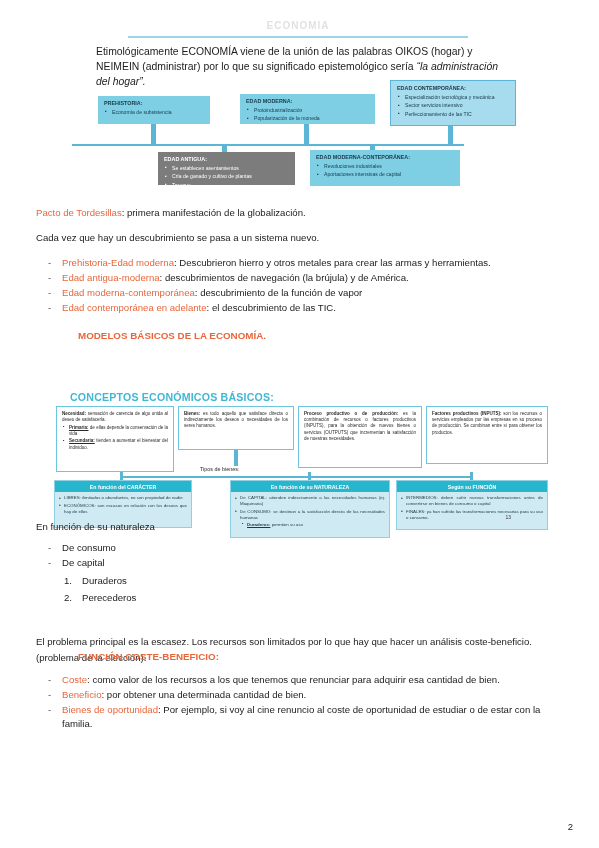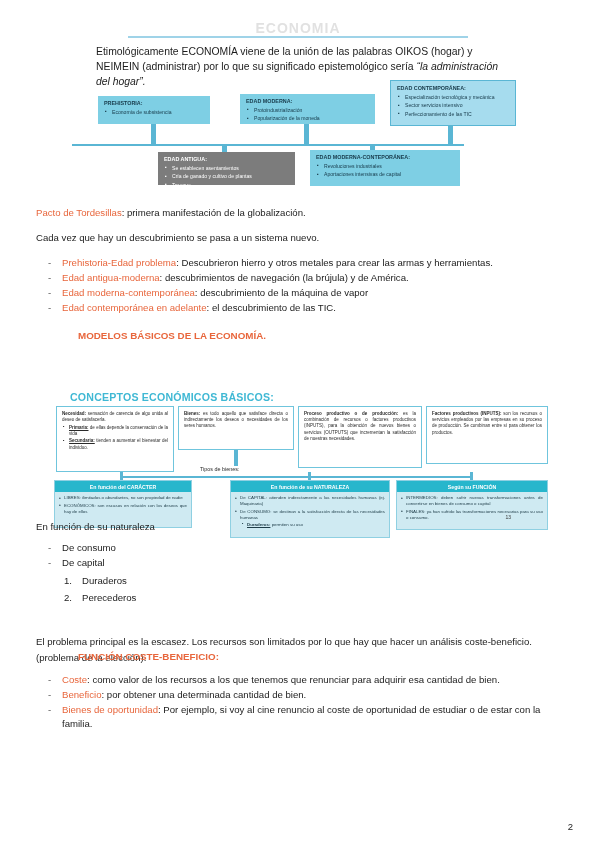--- a/index.html
+++ b/index.html
@@ -23,21 +23,21 @@
     box-sizing: border-box;
   }
 
   
   .top-header {
     position: absolute;
     left: 148px;
     top: 20px;
     width: 300px;
     text-align: center;
-    font-size: 14px;
+    font-size: 10px;
     font-weight: bold;
     color: #c9c9c9;
     letter-spacing: 1px;
     opacity: .55;
   }
   .top-rule {
     position: absolute;
     left: 128px;
     top: 36px;
     width: 340px;
@@ -288,27 +288,27 @@
   </div>
 
   <div class="txt" style="left:36px; top:206px; width:520px;">
     <span class="or">Pacto de Tordesillas</span><span>: primera manifestación de la globalización.</span>
   </div>
 
   <div class="txt" style="left:36px; top:231px; width:520px;">Cada vez que hay un descubrimiento se pasa a un sistema nuevo.</div>
 
   <ul class="bullet-list txt" style="left:36px; top:256px; width:530px;">
     <li>
-      <span class="or">Prehistoria-Edad problema</span><span>: Descubrieron hierro y otros metales para crear las armas y herramientas.</span>
+      <span class="or">Prehistoria-Edad moderna</span><span>: Descubrieron hierro y otros metales para crear las armas y herramientas.</span>
     </li>
     <li>
       <span class="or">Edad antigua-moderna</span><span>: descubrimientos de navegación (la brújula) y de América.</span>
     </li>
     <li>
-      <span class="or">Edad moderna-contemporánea</span><span>: descubrimiento de la máquina de vapor</span>
+      <span class="or">Edad moderna-contemporánea</span><span>: descubrimiento de la función de vapor</span>
     </li>
     <li>
       <span class="or">Edad contemporánea en adelante</span><span>: el descubrimiento de las TIC.</span>
     </li>
   </ul>
 
   <div class="sec-title" style="position:absolute; left:36px; top:330px;">MODELOS BÁSICOS DE LA ECONOMÍA.</div>
 
   <div class="diagram2">
     <div class="d2title">CONCEPTOS ECONÓMICOS BÁSICOS:</div>

